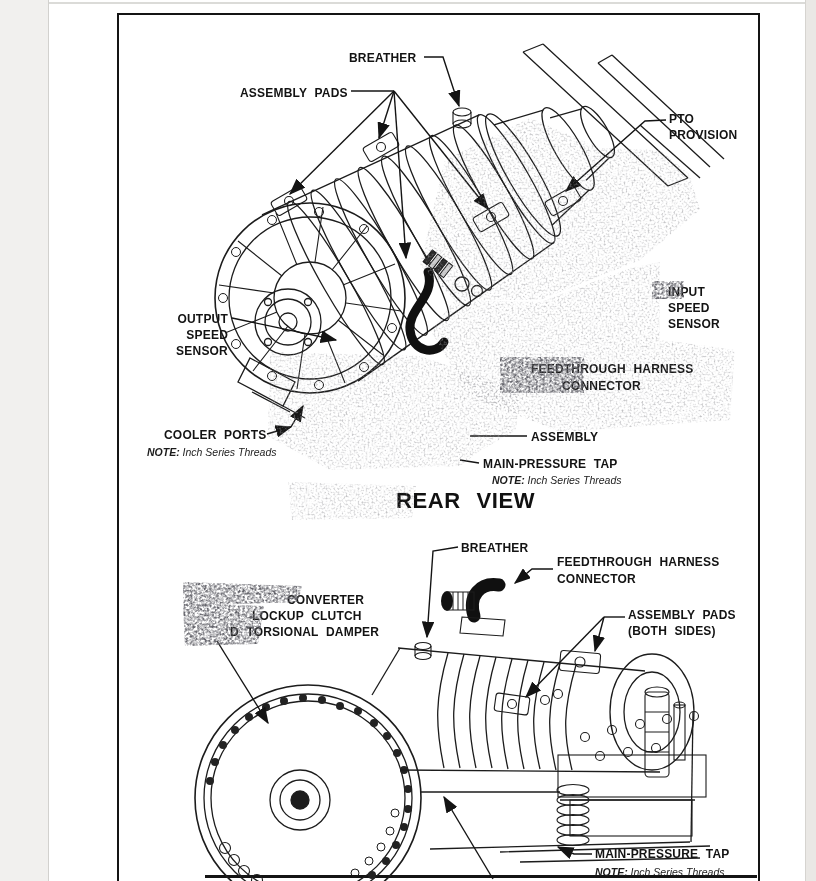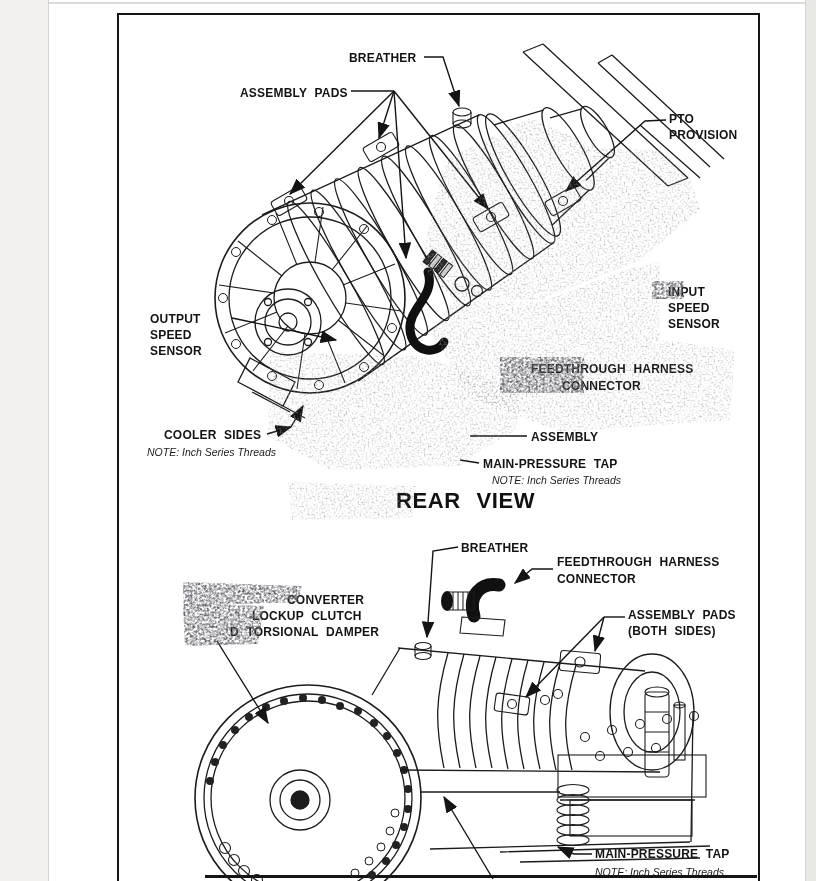--- a/index.html
+++ b/index.html
@@ -6,23 +6,23 @@
   #canvas{position:relative;width:816px;height:881px;overflow:hidden;background:#ffffff;
           font-family:"Liberation Sans",sans-serif;}
   .edge-top{position:absolute;left:0;top:2px;width:816px;height:2px;background:#dbdbd8;}
   .strip-left{position:absolute;left:0;top:0;width:48px;height:881px;background:#f1f0ee;border-right:1px solid #d2d1ce;}
   .strip-right{position:absolute;left:805px;top:0;width:11px;height:881px;background:#eae8e5;border-left:1px solid #d6d4d0;}
   .fig-border{position:absolute;left:117px;top:13px;width:639px;height:868px;
               border-left:2.5px solid #141414;border-top:2.5px solid #141414;border-right:2.5px solid #141414;}
   .fig-bottom-rule{position:absolute;left:205px;top:875px;width:552px;height:3px;background:#141414;}
   .lbl{position:absolute;font-weight:700;font-size:12px;line-height:16px;letter-spacing:.2px;
        word-spacing:4px;color:#131313;white-space:pre-line;}
-  .lbl.right{}
+  .lbl.right{text-align:right;}
   .note{position:absolute;font-size:10.5px;line-height:12px;color:#1b1b1b;font-style:italic;white-space:nowrap;}
-  .note b{font-style:italic;font-weight:400;}
+  .note b{font-style:italic;font-weight:700;}
   .caption{position:absolute;font-weight:700;font-size:22px;letter-spacing:.6px;word-spacing:9px;color:#111;}
   svg#art{position:absolute;left:0;top:0;pointer-events:none;}
 </style>
 </head>
 <body>
 
 <div id="canvas">
 
   <div class="edge-top"></div>
   <div class="strip-left"></div>
@@ -35,21 +35,21 @@
   <div class="lbl" style="left:669px;top:111px;">PTO
 PROVISION</div>
   <div class="lbl" style="left:668px;top:284px;">INPUT
 SPEED
 SENSOR</div>
   <div class="lbl" style="left:531px;top:361px;">FEEDTHROUGH HARNESS</div>
   <div class="lbl" style="left:562px;top:378px;">CONNECTOR</div>
   <div class="lbl right" style="left:150px;top:311px;width:78px;">OUTPUT
 SPEED
 SENSOR</div>
-  <div class="lbl" style="left:164px;top:427px;">COOLER SIDES</div>
+  <div class="lbl" style="left:164px;top:427px;">COOLER PORTS</div>
   <div class="note" style="left:147px;top:446px;"><b>NOTE:</b><span> Inch Series Threads</span></div>
   <div class="lbl" style="left:531px;top:429px;">ASSEMBLY</div>
   <div class="lbl" style="left:483px;top:456px;">MAIN-PRESSURE TAP</div>
   <div class="note" style="left:492px;top:474px;"><b>NOTE:</b><span> Inch Series Threads</span></div>
   <div class="caption" style="left:396px;top:488px;">REAR VIEW</div>
 
   <div class="lbl" style="left:461px;top:540px;">BREATHER</div>
   <div class="lbl" style="left:557px;top:554px;">FEEDTHROUGH HARNESS</div>
   <div class="lbl" style="left:557px;top:571px;">CONNECTOR</div>
   <div class="lbl" style="left:287px;top:592px;">CONVERTER</div>

